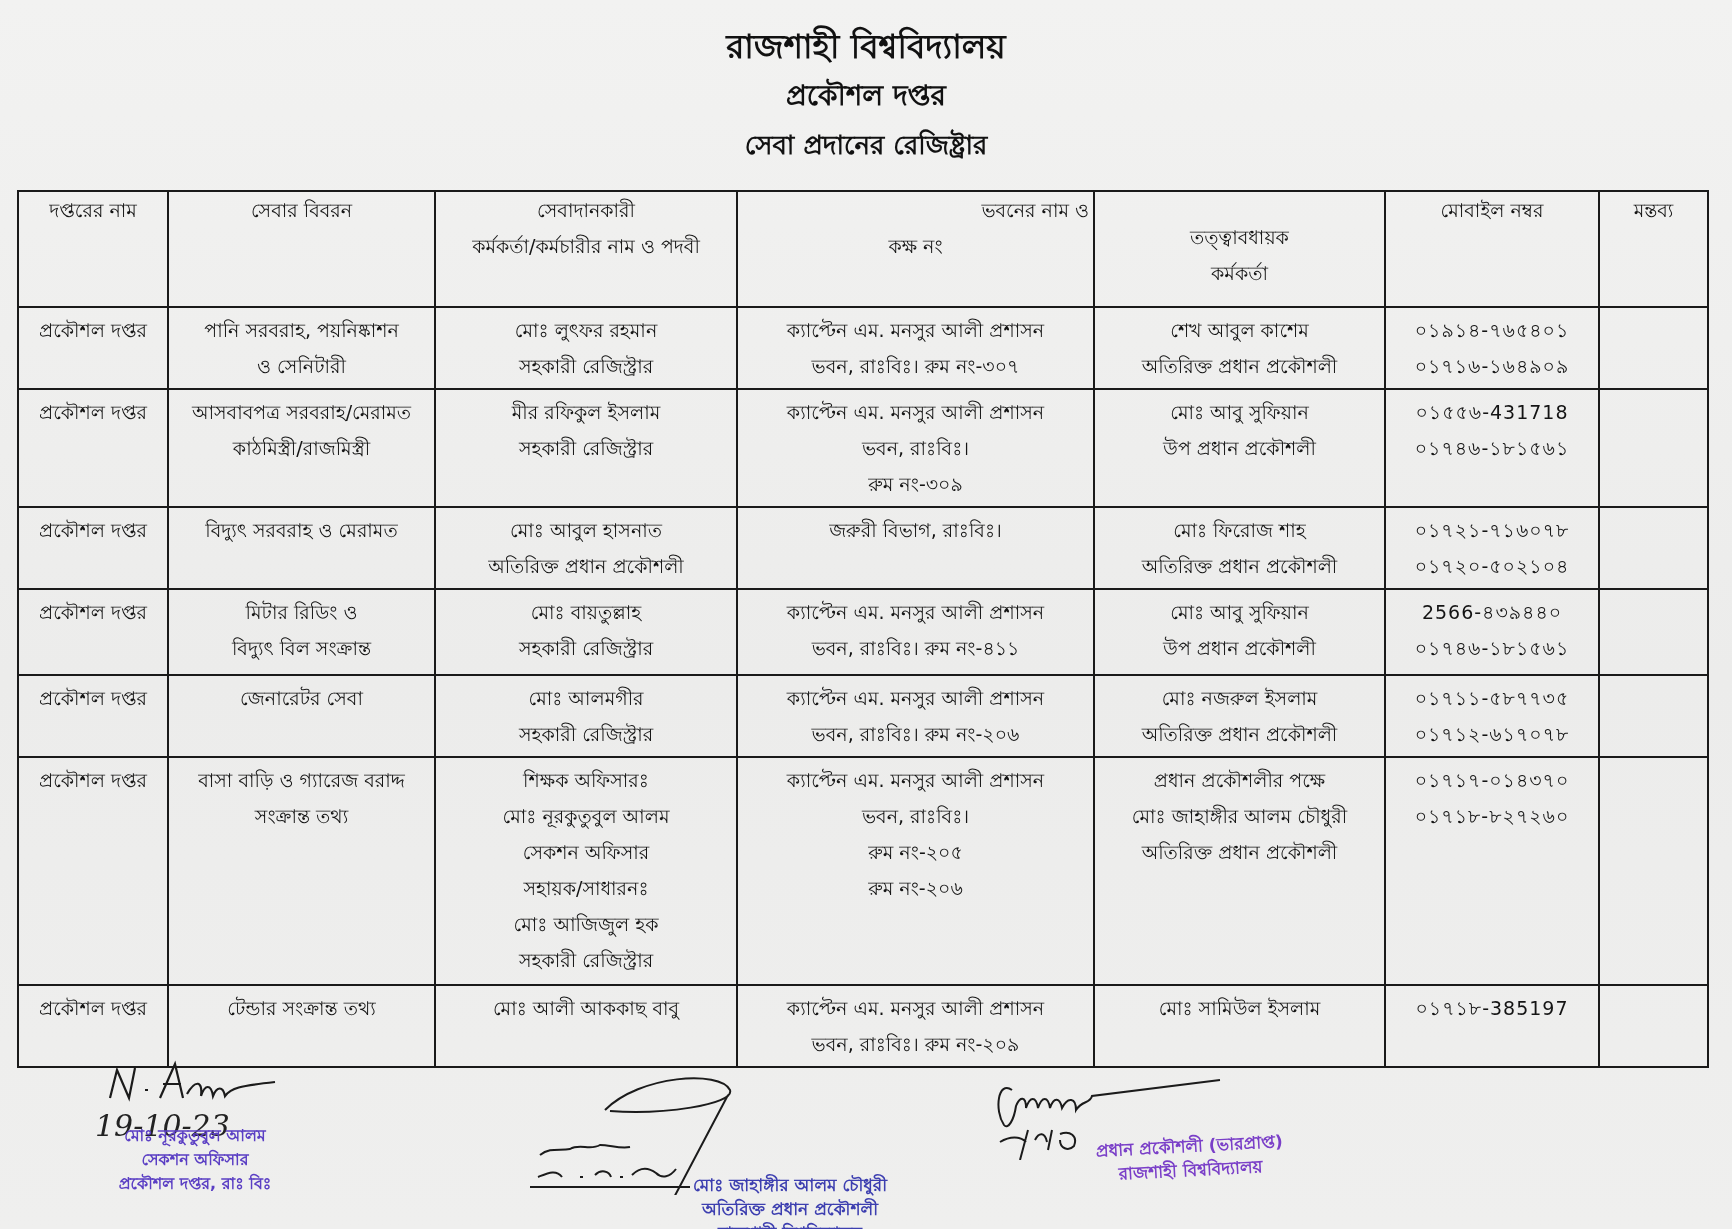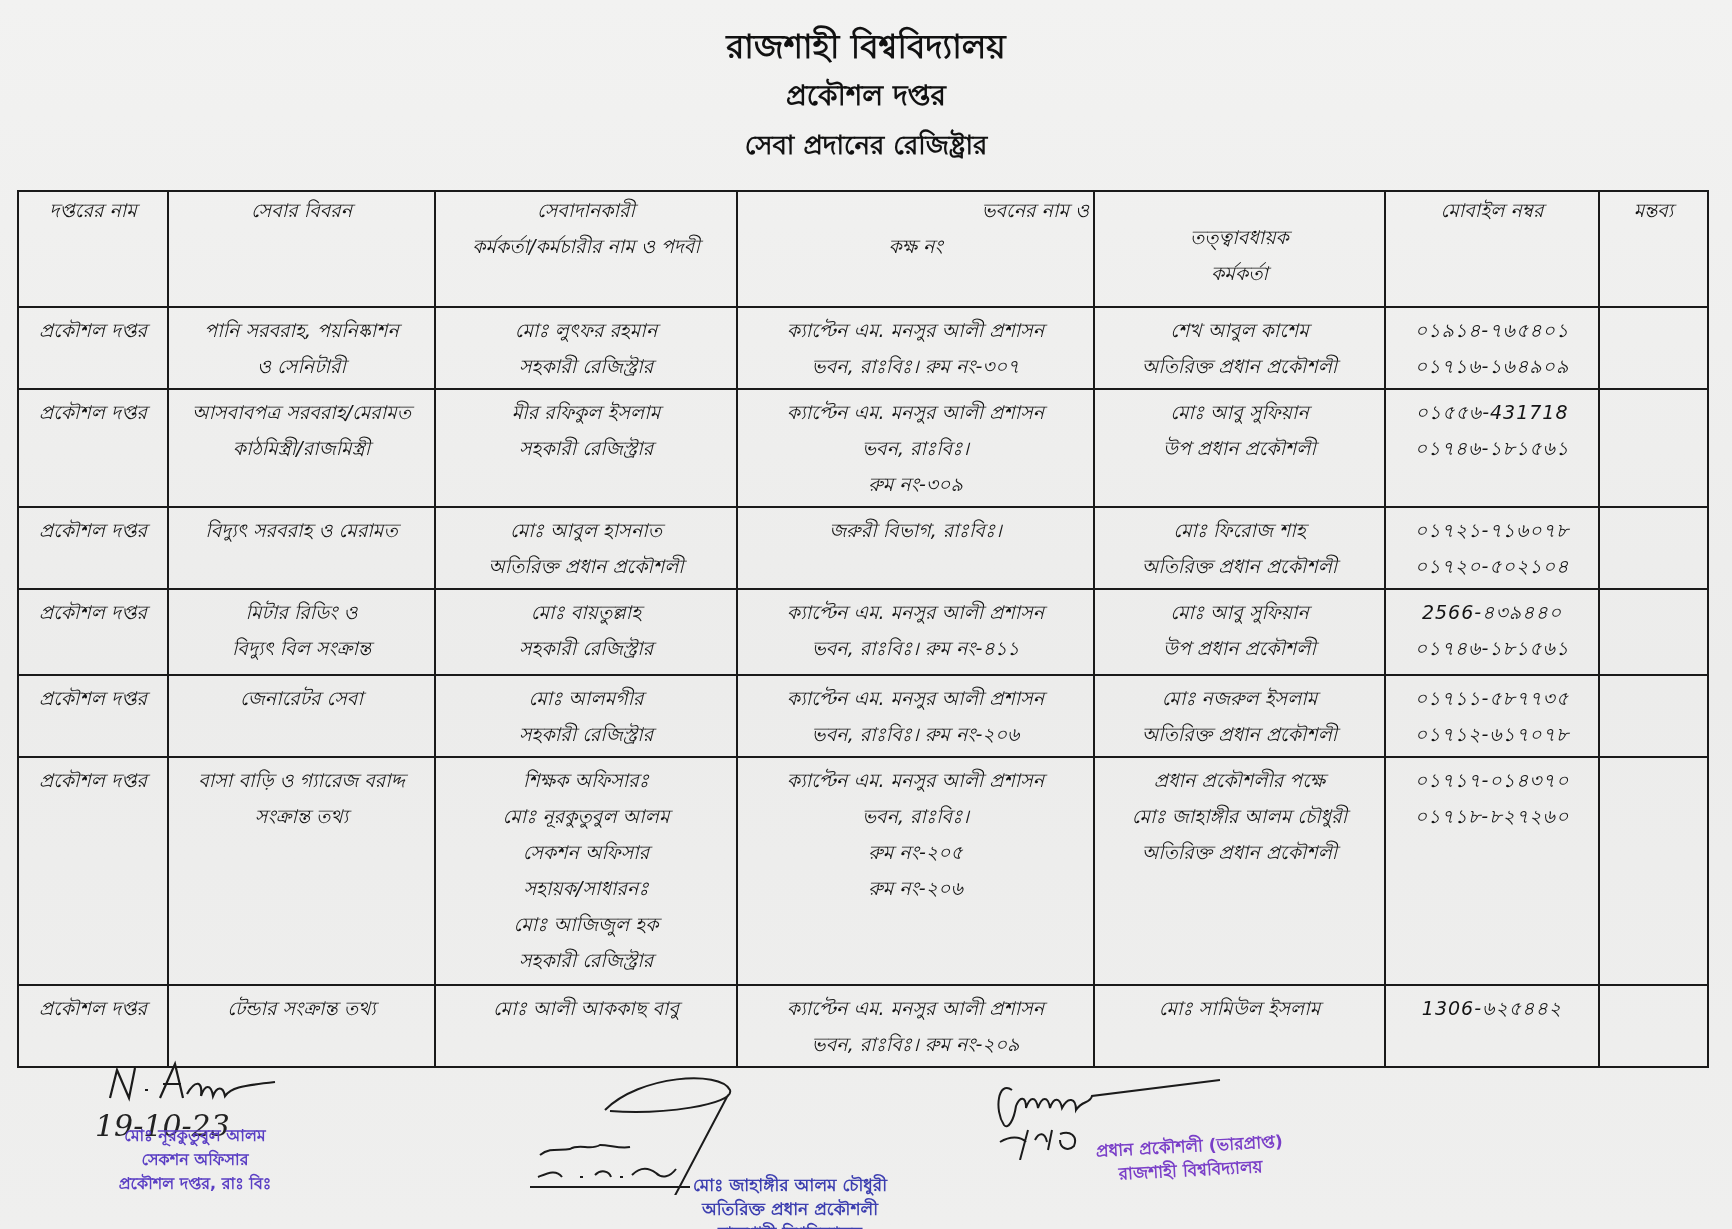--- a/index.html
+++ b/index.html
@@ -24,21 +24,20 @@
   .t1 { font-size: 33px; line-height: 50px; }
   .t2 { font-size: 28px; line-height: 48px; }
   .t3 { font-size: 26px; line-height: 50px; }
 
   table.register {
     position: absolute; left: 17px; top: 190px;
     width: 1690px;
     border-collapse: collapse;
     table-layout: fixed;
     font-size: 19px;
-    font-style: italic;
   }
   table.register th, table.register td {
     border: 2px solid #1a1a1a;
     vertical-align: top;
     text-align: center;
     font-weight: normal;
     padding: 4px 4px;
     line-height: 36px;
   }
   table.register th { height: 110px; line-height: 36px; padding-top: 0; }
@@ -259,21 +258,21 @@
             <span class="line">মোঃ আলী আককাছ বাবু</span>
           </td>
           <td class="col-building">
             <span class="line">ক্যাপ্টেন এম. মনসুর আলী প্রশাসন</span>
             <span class="line">ভবন, রাঃবিঃ। রুম নং-২০৯</span>
           </td>
           <td class="col-supervisor">
             <span class="line">মোঃ সামিউল ইসলাম</span>
           </td>
           <td class="col-phone">
-            <span class="line">1306-৬২৫৪৪২</span>
+            <span class="line">০১৭১৮-385197</span>
           </td>
           <td class="col-remarks"></td>
         </tr>
       </tbody>
   </table>
 
   <div class="sig" style="left:95px; top:1058px; width:260px; height:160px;">
     <svg width="200" height="50" style="position:absolute; left:10px; top:0;">
       <path d="M5,40 L12,12 L24,40 L30,10 M40,32 l3,0 M55,40 L70,6 L78,40 M58,26 L76,26 M82,36 c8,-14 16,-14 14,2 c4,-12 10,-12 12,0 c4,-10 10,-10 12,0 c6,-8 14,-10 50,-14" stroke="#1b1b1b" stroke-width="2.2" fill="none"></path>
     </svg>

